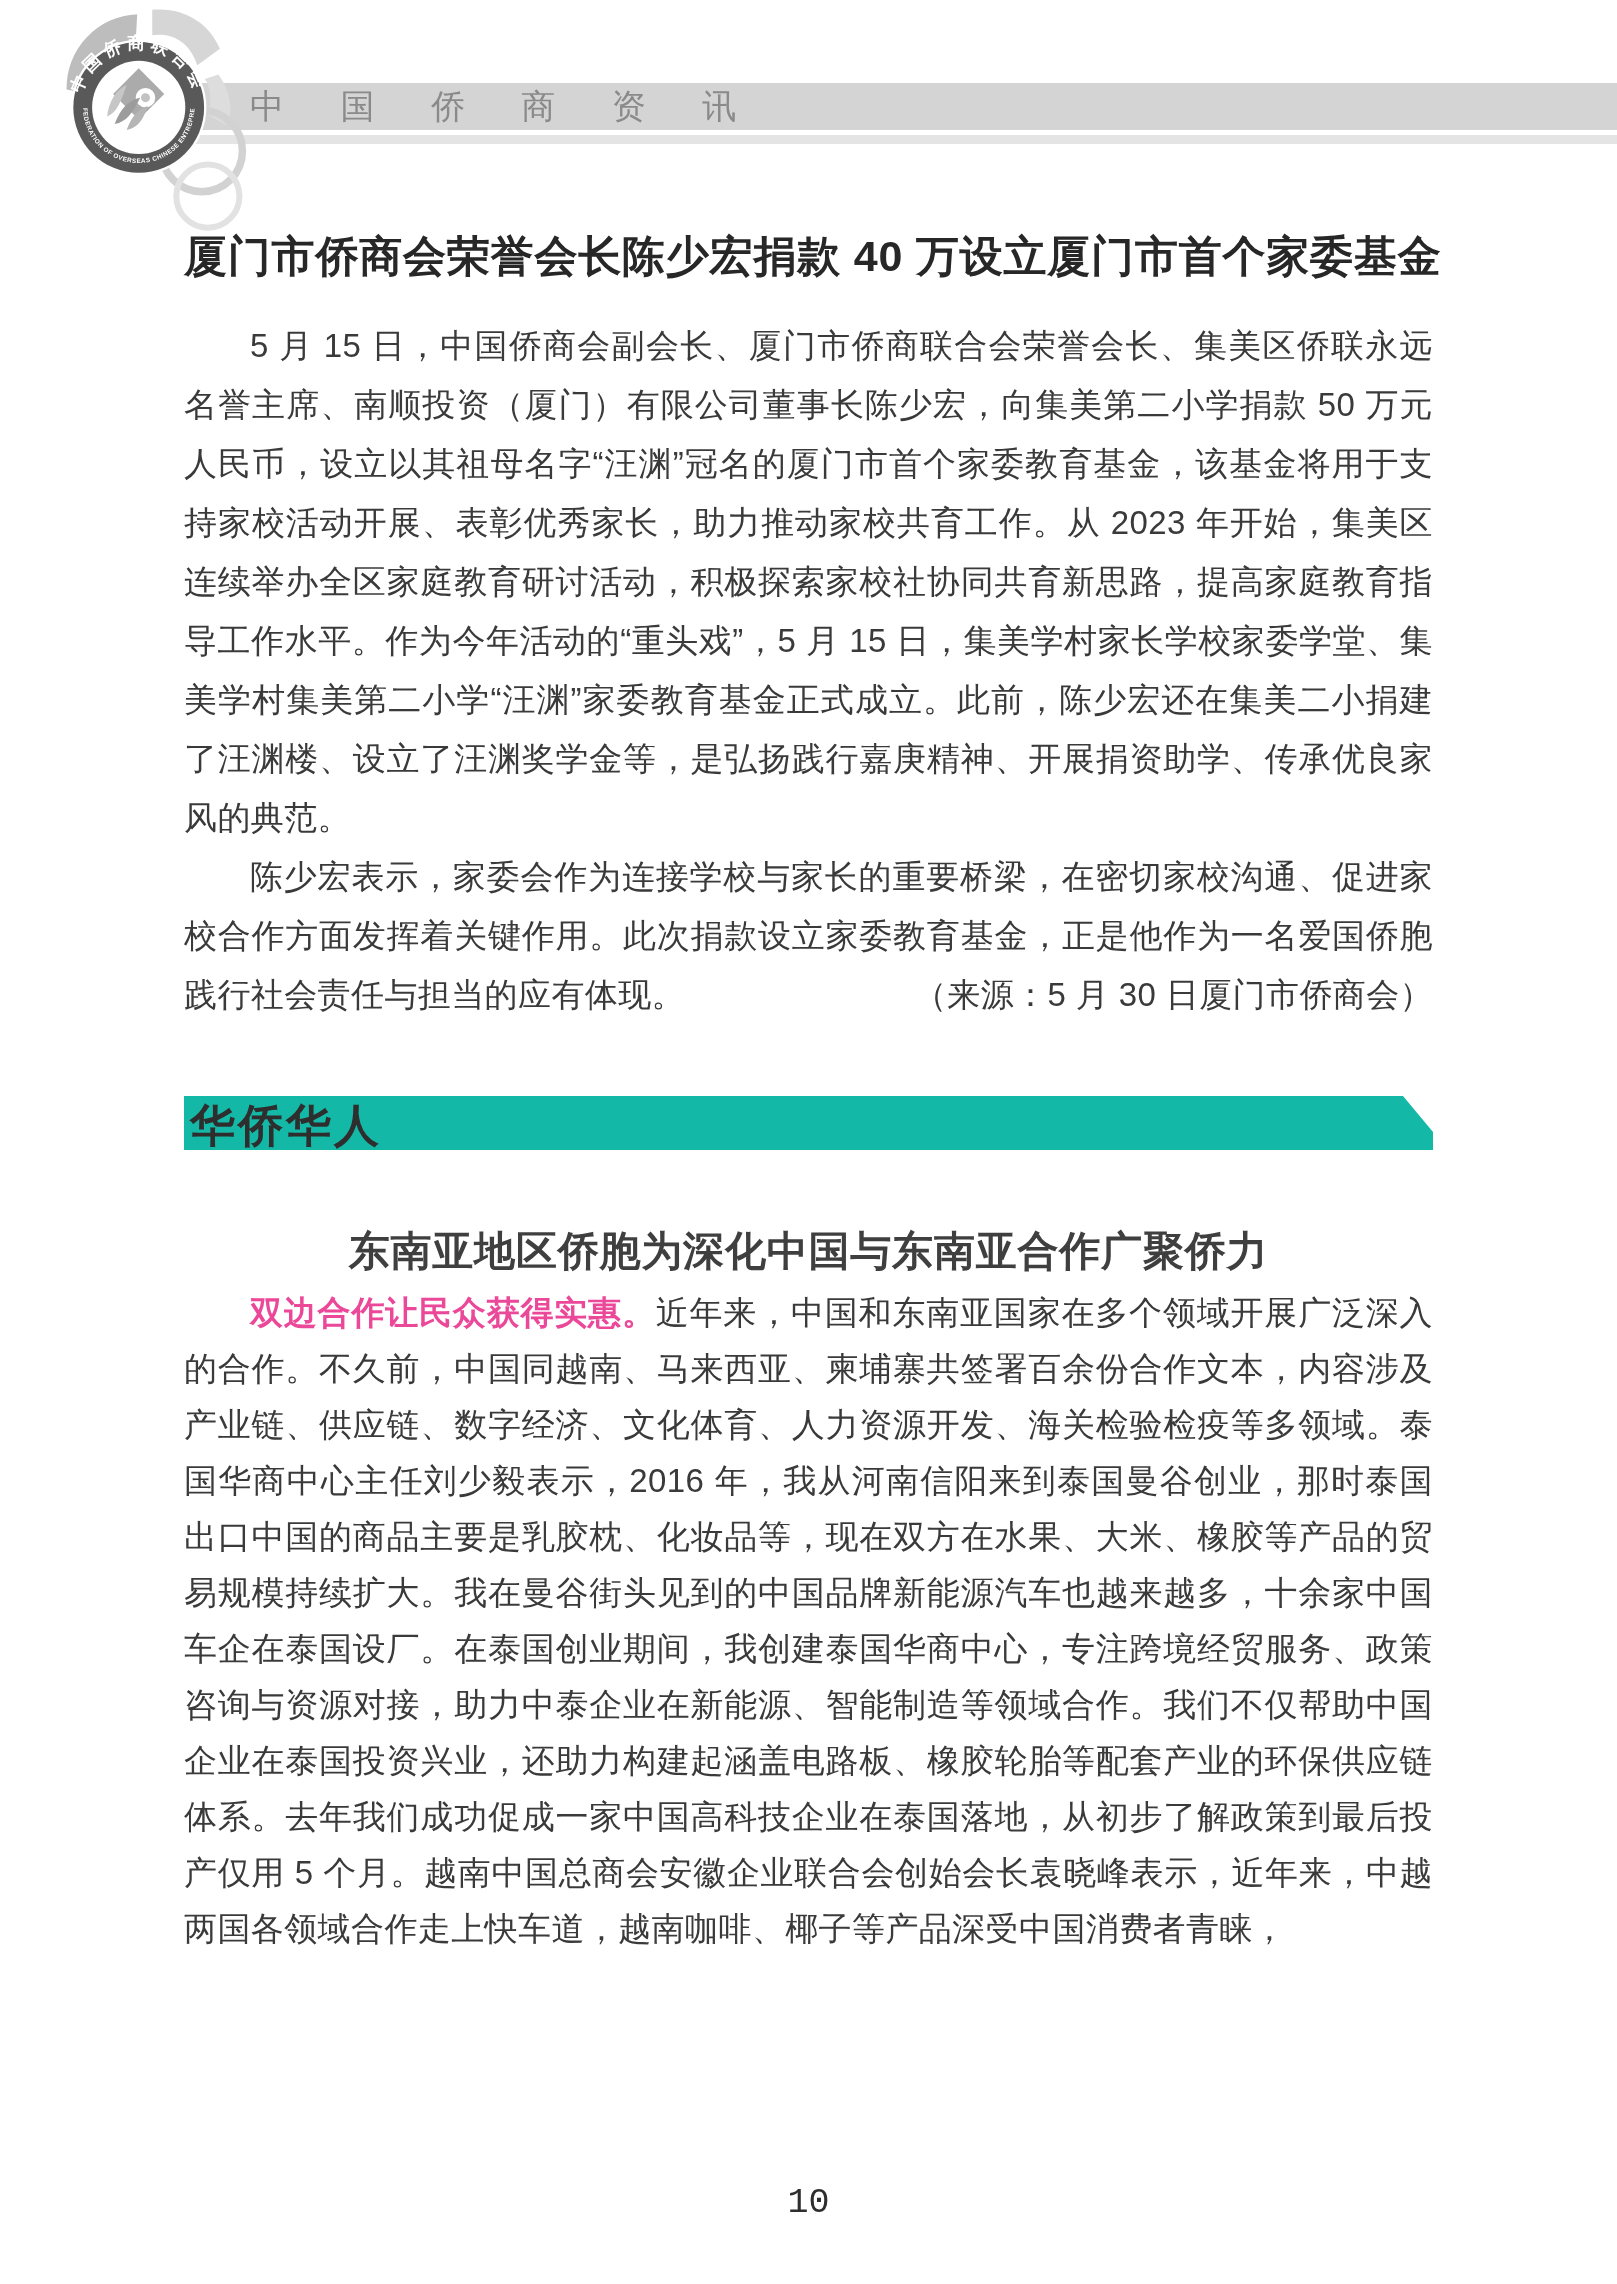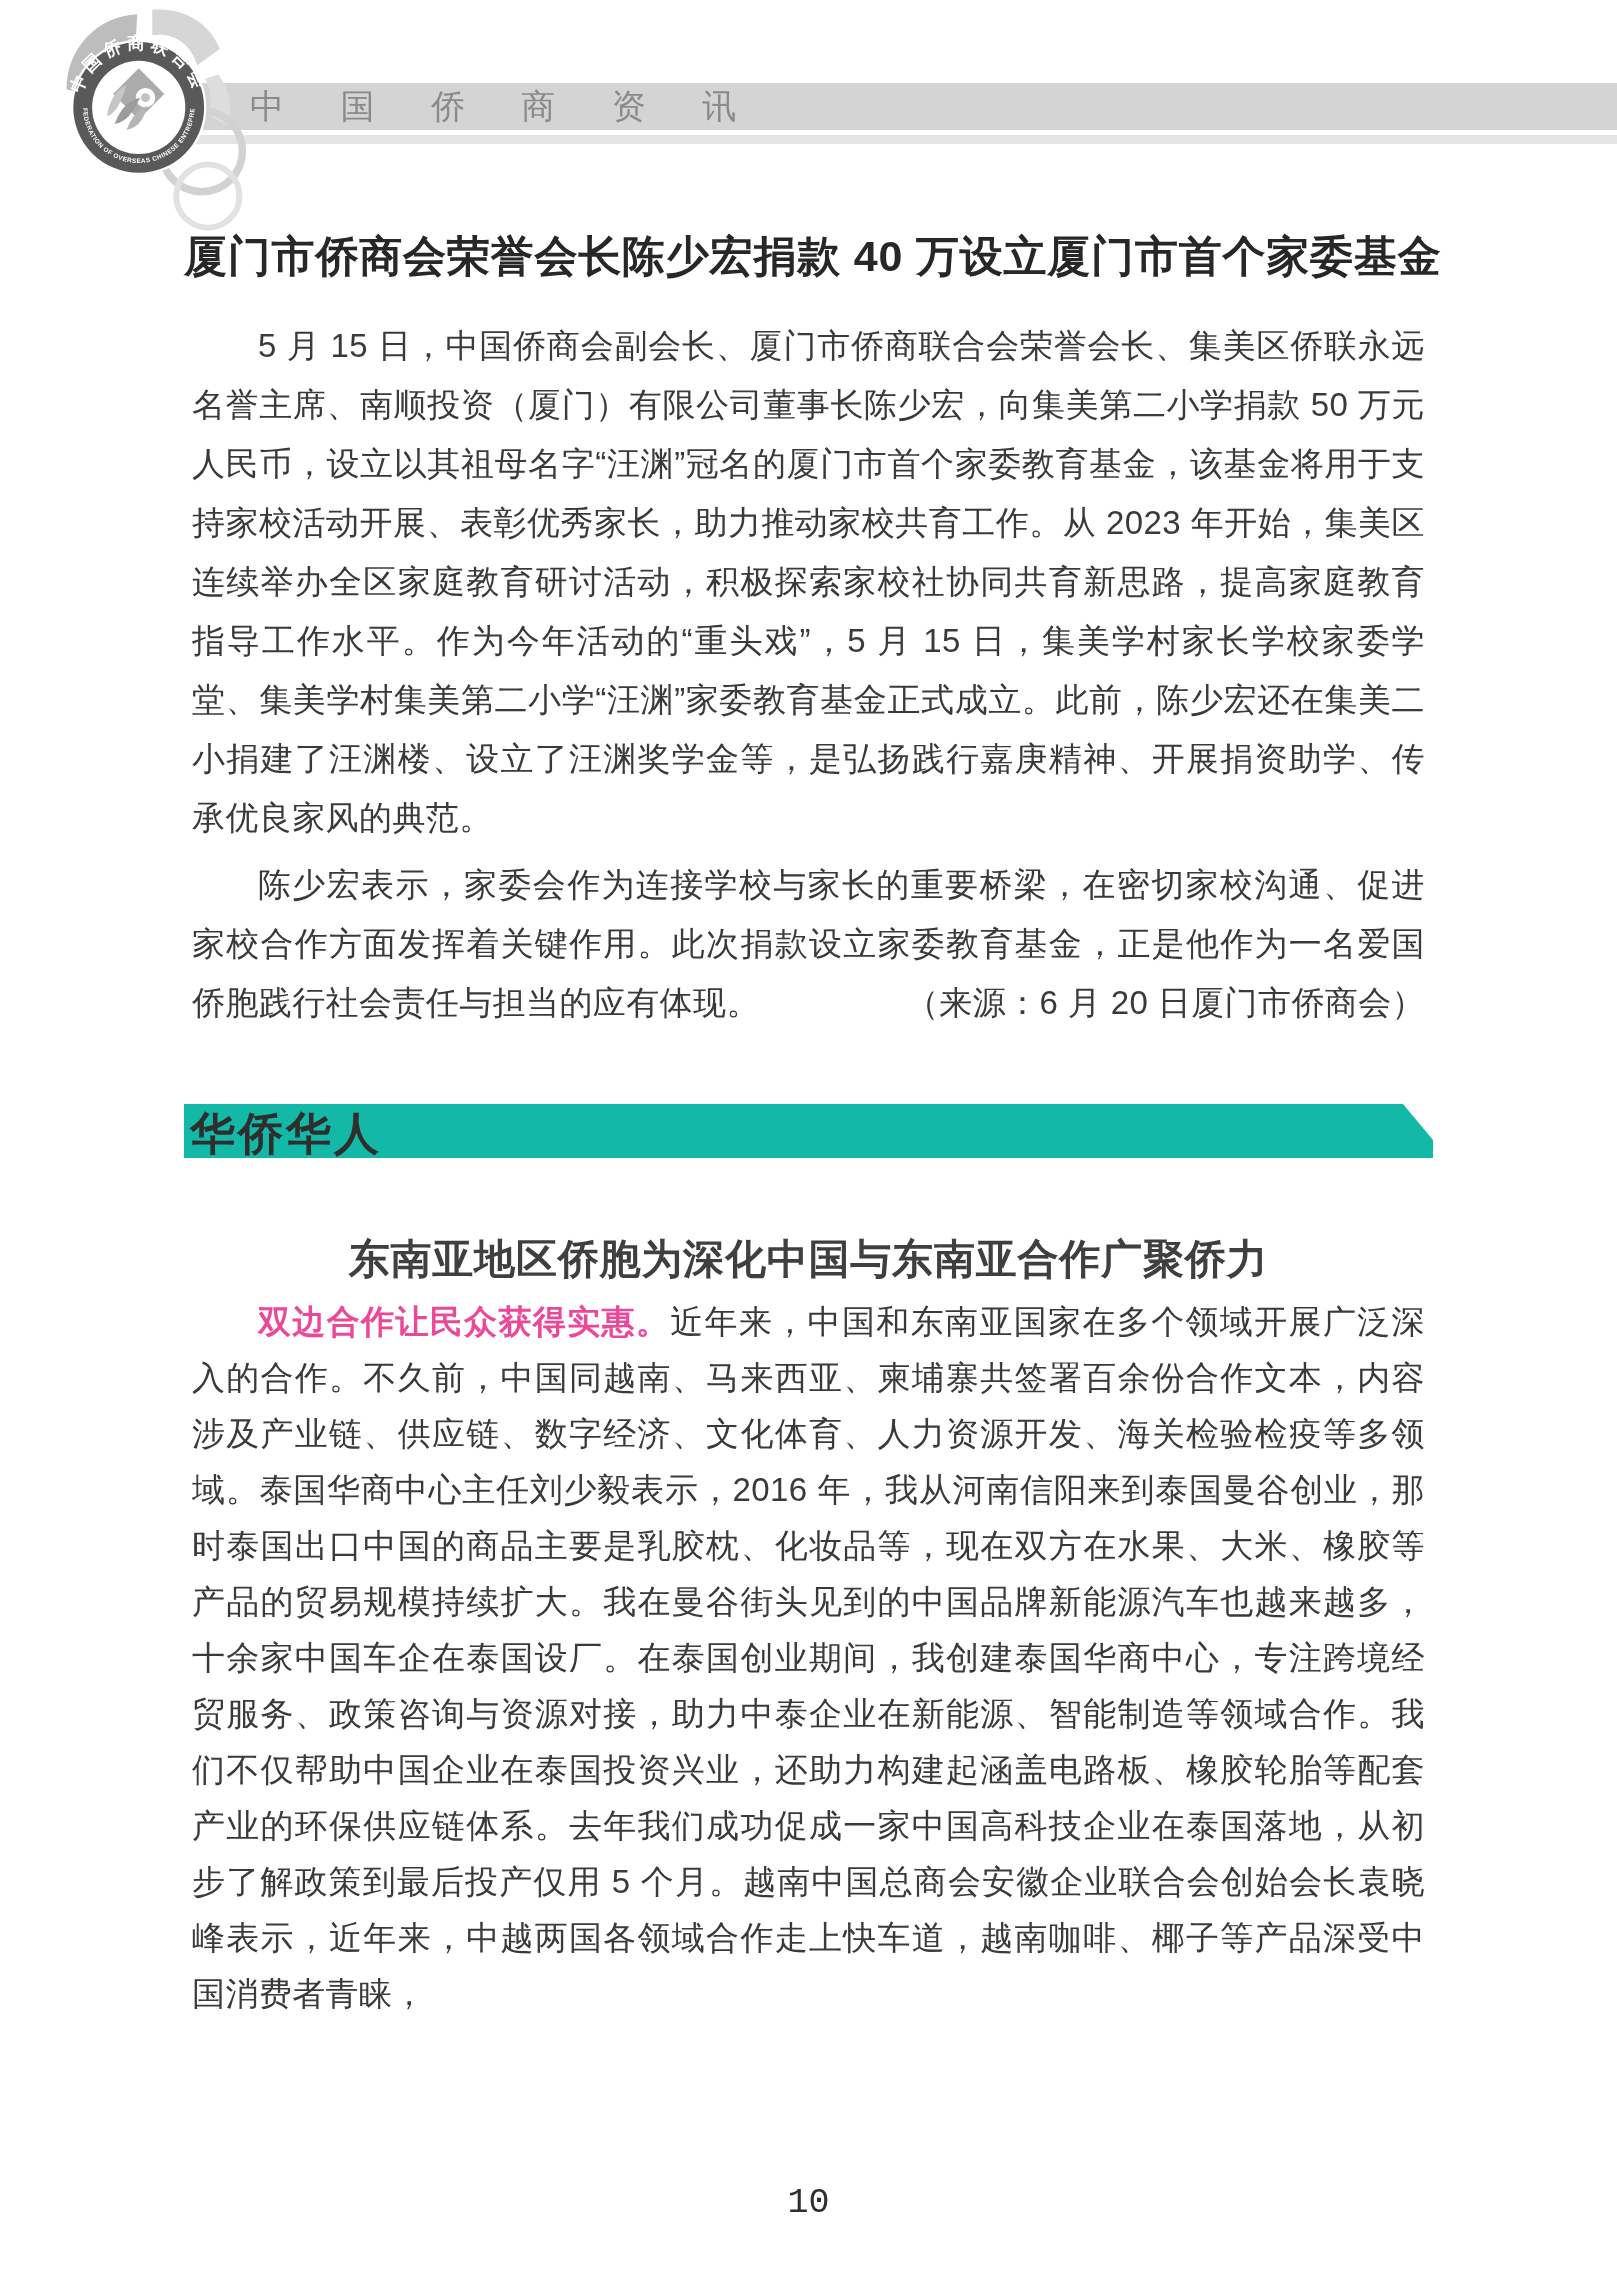--- a/index.html
+++ b/index.html
@@ -18,21 +18,21 @@
     font-size:34px;color:#8a8a8a;word-spacing:44px;letter-spacing:1.5px;white-space:nowrap;
   }
   .logo{position:absolute;left:41px;top:1.5px;width:233px;height:253px;}
   
   .content{position:absolute;left:184px;right:184px;top:0;}
   h1.a1-title{
     margin:226px 0 0 0;font-size:43px;line-height:60px;font-weight:bold;
     color:#272727;text-align:center;letter-spacing:0.8px;white-space:nowrap;
   }
   p.body{
-    margin:8px;font-size:33px;line-height:59px;color:#3a3a3a;
+    margin:0;font-size:33px;line-height:59px;color:#3a3a3a;
     text-align:justify;text-indent:2em;letter-spacing:0.4px;
   }
   p.first{margin-top:30px;}
   .source{float:right;text-indent:0;}
   .section-banner{
     margin-top:72px;height:54px;background:#14b8a6;
     clip-path:polygon(0 0,calc(100% - 30px) 0,100% 36px,100% 100%,0 100%);
     font-family:"DejaVu Serif","Liberation Serif",serif;
     font-weight:bold;font-size:45px;color:#2e2e2e;
     line-height:59px;padding-left:6px;box-sizing:border-box;
@@ -103,21 +103,21 @@
       </g>
     </svg>
   </header>
 
   <main class="content">
 
     <h1 class="a1-title">厦门市侨商会荣誉会长陈少宏捐款 40 万设立厦门市首个家委基金</h1>
 
     <p class="body first">5 月 15 日，中国侨商会副会长、厦门市侨商联合会荣誉会长、集美区侨联永远名誉主席、南顺投资（厦门）有限公司董事长陈少宏，向集美第二小学捐款 50 万元人民币，设立以其祖母名字“汪渊”冠名的厦门市首个家委教育基金，该基金将用于支持家校活动开展、表彰优秀家长，助力推动家校共育工作。从 2023 年开始，集美区连续举办全区家庭教育研讨活动，积极探索家校社协同共育新思路，提高家庭教育指导工作水平。作为今年活动的“重头戏”，5 月 15 日，集美学村家长学校家委学堂、集美学村集美第二小学“汪渊”家委教育基金正式成立。此前，陈少宏还在集美二小捐建了汪渊楼、设立了汪渊奖学金等，是弘扬践行嘉庚精神、开展捐资助学、传承优良家风的典范。</p>
 
-    <p class="body"><span>陈少宏表示，家委会作为连接学校与家长的重要桥梁，在密切家校沟通、促进家校合作方面发挥着关键作用。此次捐款设立家委教育基金，正是他作为一名爱国侨胞践行社会责任与担当的应有体现。</span><span class="source">（来源：6 月 20 日厦门市侨商会）</span></p>
+    <p class="body"><span>陈少宏表示，家委会作为连接学校与家长的重要桥梁，在密切家校沟通、促进家校合作方面发挥着关键作用。此次捐款设立家委教育基金，正是他作为一名爱国侨胞践行社会责任与担当的应有体现。</span><span class="source">（来源：5 月 30 日厦门市侨商会）</span></p>
 
     <div class="section-banner">
       <span>华侨华人</span>
     </div>
 
     <h2 class="a2-title">东南亚地区侨胞为深化中国与东南亚合作广聚侨力</h2>
 
 
     <p class="body tight"><b class="lead">双边合作让民众获得实惠。</b><span>近年来，中国和东南亚国家在多个领域开展广泛深入的合作。不久前，中国同越南、马来西亚、柬埔寨共签署百余份合作文本，内容涉及产业链、供应链、数字经济、文化体育、人力资源开发、海关检验检疫等多领域。泰国华商中心主任刘少毅表示，2016 年，我从河南信阳来到泰国曼谷创业，那时泰国出口中国的商品主要是乳胶枕、化妆品等，现在双方在水果、大米、橡胶等产品的贸易规模持续扩大。我在曼谷街头见到的中国品牌新能源汽车也越来越多，十余家中国车企在泰国设厂。在泰国创业期间，我创建泰国华商中心，专注跨境经贸服务、政策咨询与资源对接，助力中泰企业在新能源、智能制造等领域合作。我们不仅帮助中国企业在泰国投资兴业，还助力构建起涵盖电路板、橡胶轮胎等配套产业的环保供应链体系。去年我们成功促成一家中国高科技企业在泰国落地，从初步了解政策到最后投产仅用 5 个月。越南中国总商会安徽企业联合会创始会长袁晓峰表示，近年来，中越两国各领域合作走上快车道，越南咖啡、椰子等产品深受中国消费者青睐，</span></p>
 

